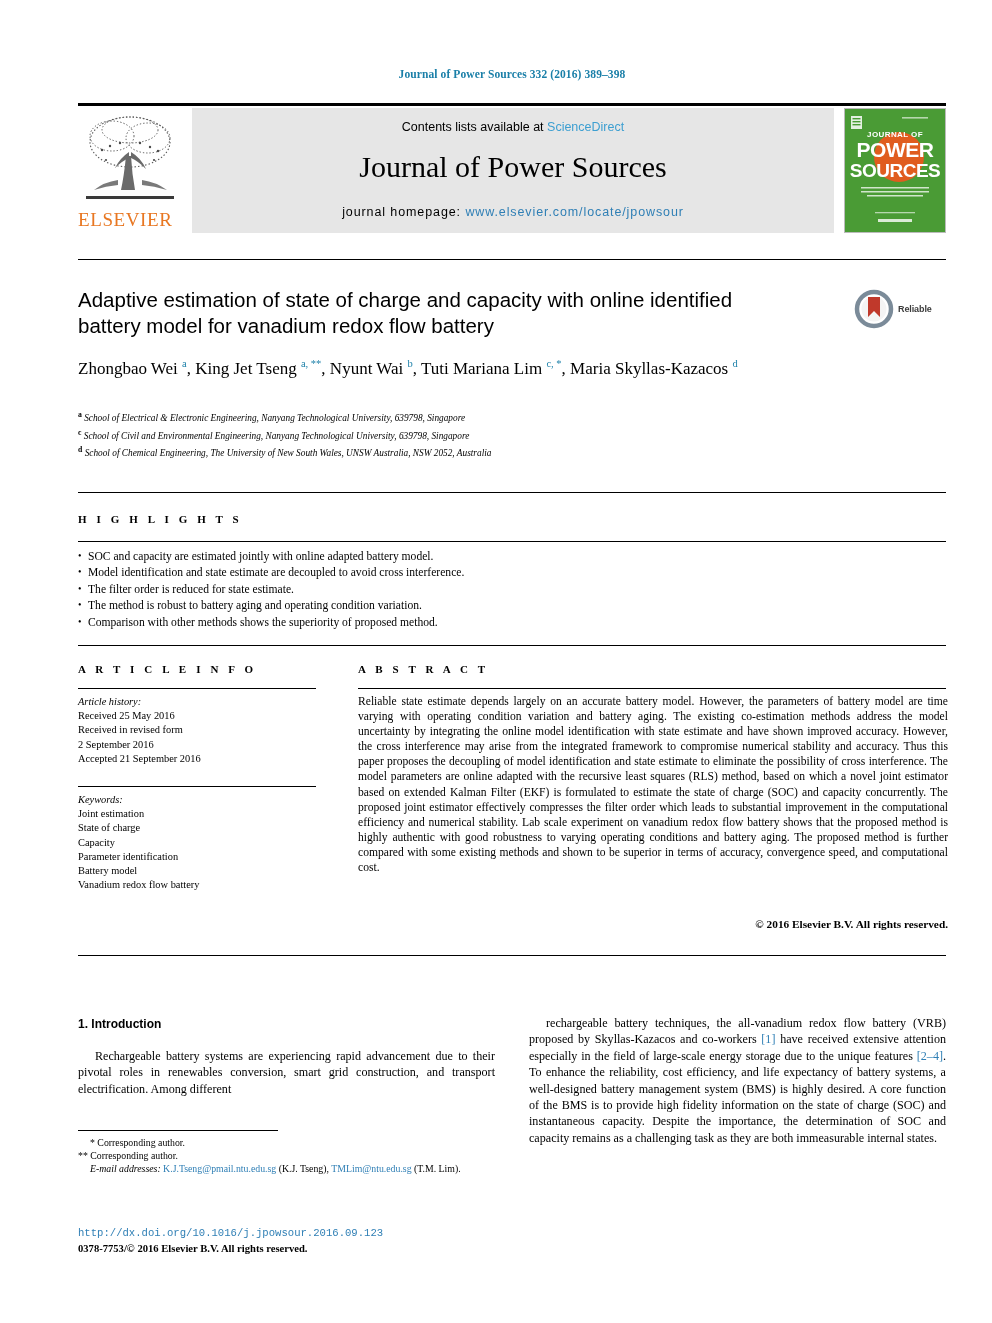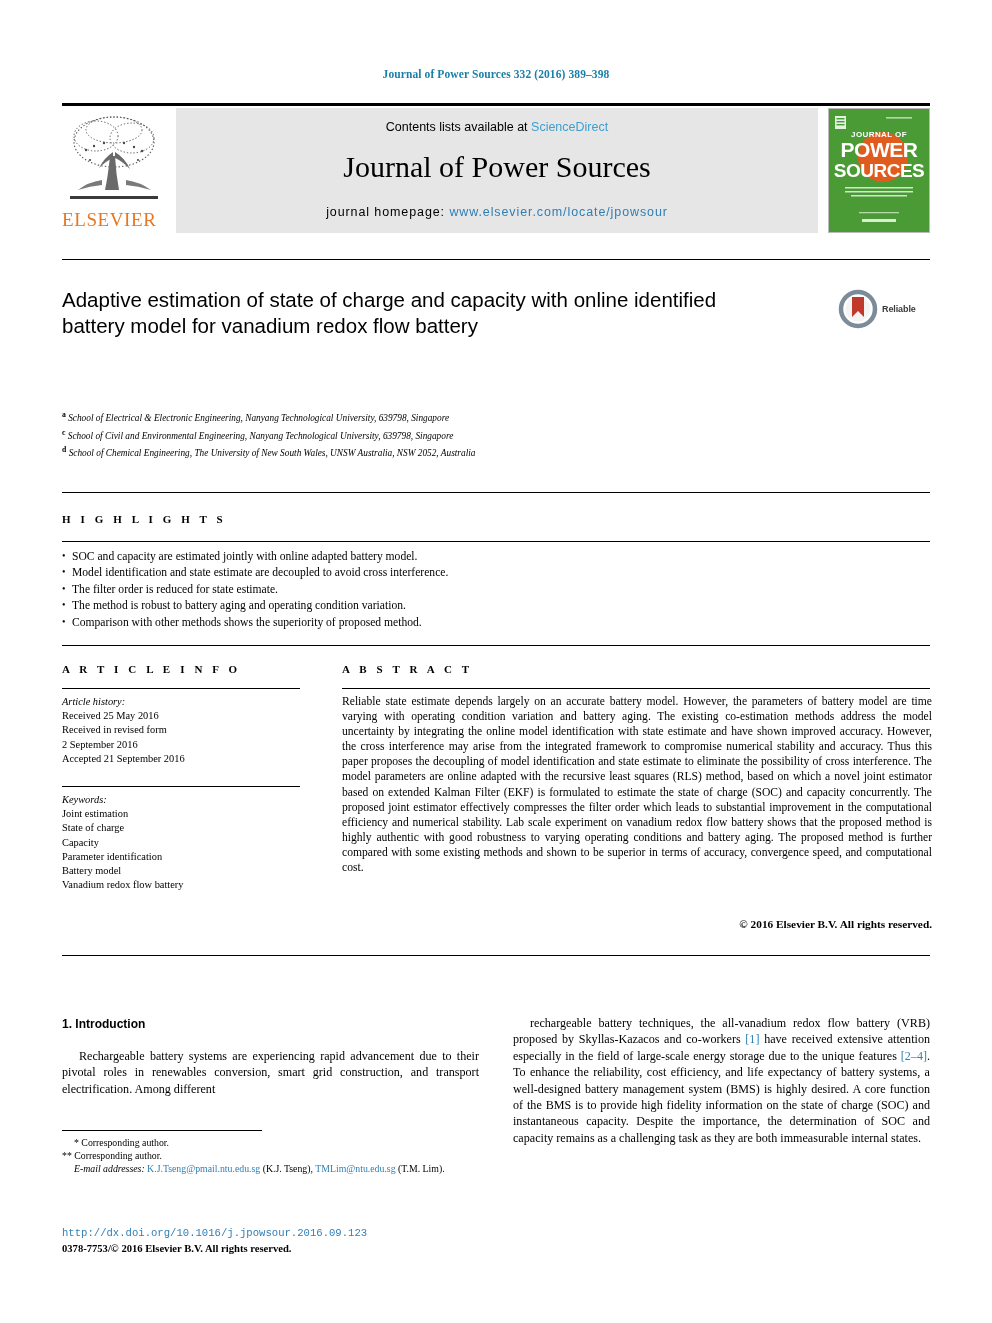--- a/index.html
+++ b/index.html
@@ -10,21 +10,21 @@
   body {
     width: 992px;
     height: 1323px;
     position: relative;
     font-family: "Liberation Serif", serif;
     color: #000000;
     overflow: hidden;
   }
   .page {
     position: absolute;
-    left: 0; top: 0;
+    left: 16px; top: 0;
     width: 920px;
     height: 1323px;
   }
 
   
   .running-head {
     position: absolute;
     left: 0; top: 68px;
     width: 992px;
     text-align: center;
@@ -428,20 +428,21 @@
 
   <div class="crossmark">
     <svg width="40" height="40" viewBox="0 0 40 40">
       <circle cx="20" cy="20" r="17" fill="none" stroke="#7b8b99" stroke-width="4.5"></circle>
       <circle cx="20" cy="20" r="12.5" fill="#f4f4f4"></circle>
       <path d="M14 8 h12 v20 l-6 -6 l-6 6 z" fill="#c0392b"></path>
     </svg>
     <span class="crossmark-word">Reliable</span>
   </div>
 
+  <div class="authors">Zhongbao Wei <sup>a</sup>, King Jet Tseng <sup>a, **</sup>, Nyunt Wai <sup>b</sup>, Tuti Mariana Lim <sup>c, *</sup>, Maria Skyllas-Kazacos <sup>d</sup></div>
 
   <div class="affiliations">
       <div><sup>a</sup> School of Electrical &amp; Electronic Engineering, Nanyang Technological University, 639798, Singapore</div>
       <div><sup>c</sup> School of Civil and Environmental Engineering, Nanyang Technological University, 639798, Singapore</div>
       <div><sup>d</sup> School of Chemical Engineering, The University of New South Wales, UNSW Australia, NSW 2052, Australia</div>
     </div>
 
   <div class="hl-rule-top"></div>
   <div class="hl-head">H I G H L I G H T S</div>
   <div class="hl-rule-mid"></div>

